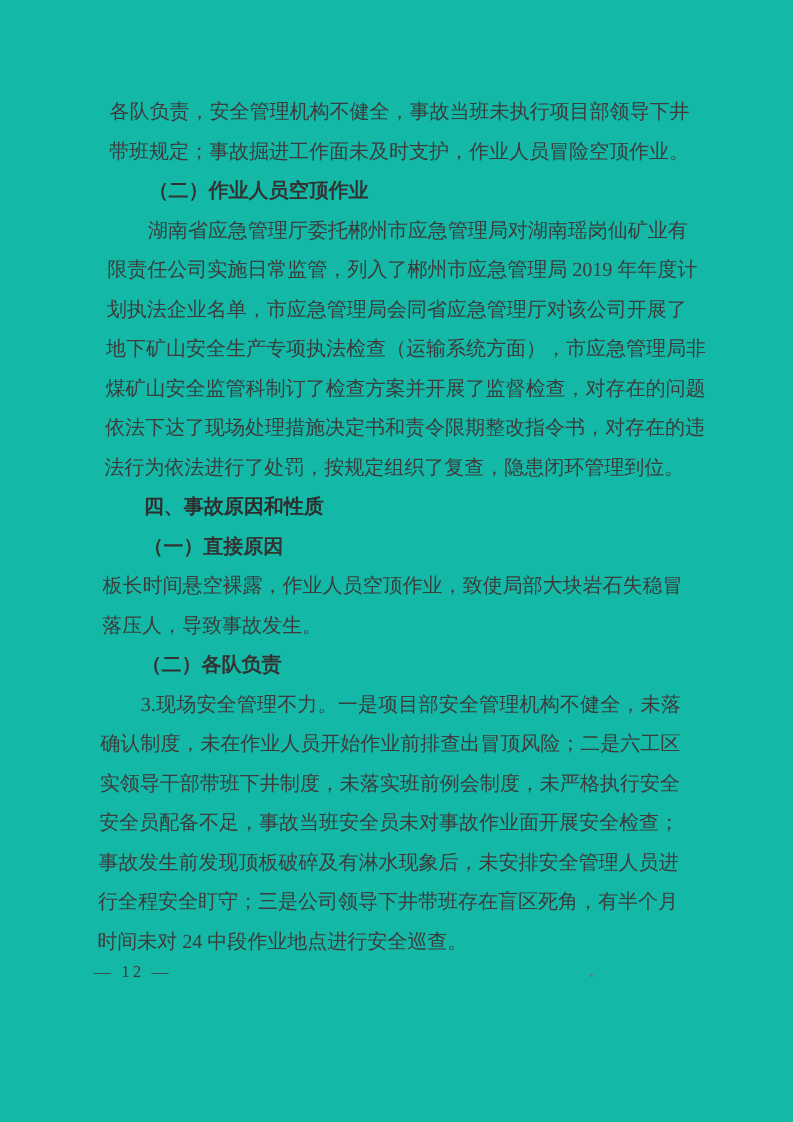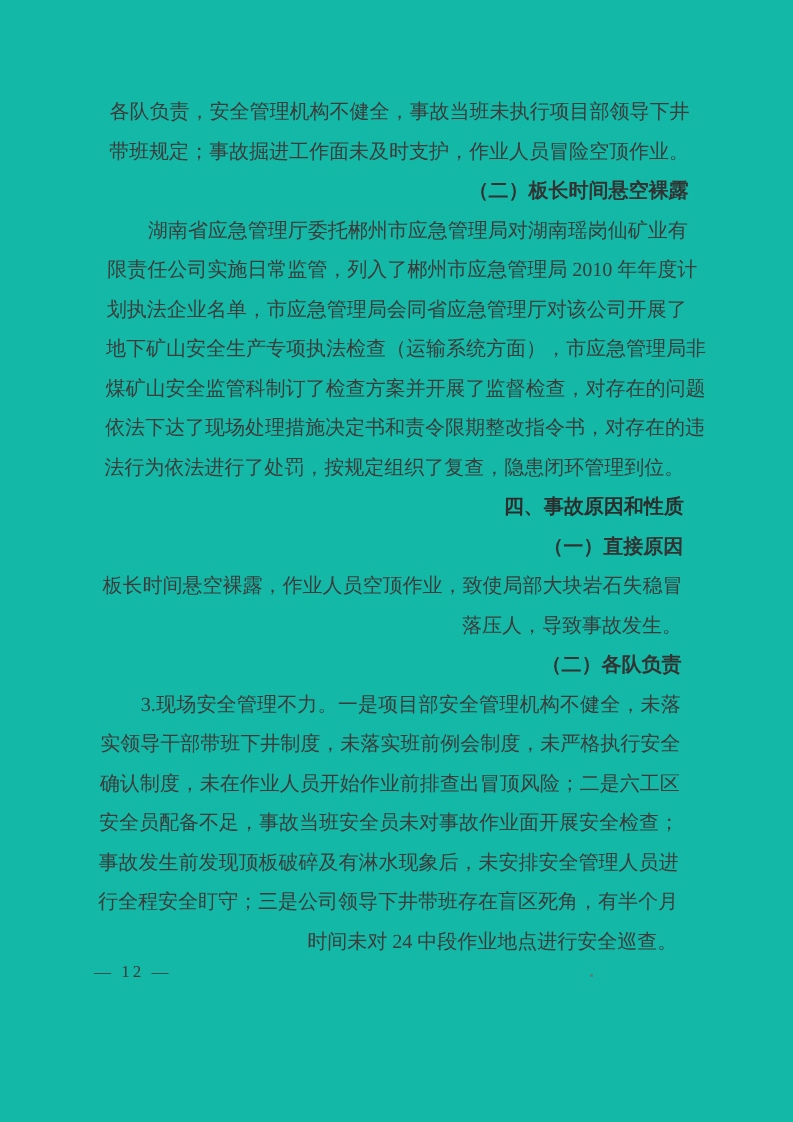--- a/index.html
+++ b/index.html
@@ -23,21 +23,20 @@
     transform: skewX(-0.85deg);
     transform-origin: 0 0;
   }
   .line {
     height: 39.5px;
     line-height: 39.5px;
     font-size: 20px;
     color: #3c3c3c;
     white-space: nowrap;
     letter-spacing: 0;
-    text-align: right;
   }
   .line.fill {
     text-align: justify;
     text-align-last: justify;
     text-justify: inter-character;
   }
   .line.indent {
     text-indent: 40px;
   }
   .line.h1 {
@@ -69,36 +68,36 @@
   }
   .speck-1 { left: 590px; top: 974px; }
 </style>
 </head>
 <body>
 
 <div class="page">
   <div class="text-block" id="text-block">
       <div class="line body fill">各队负责，安全管理机构不健全，事故当班未执行项目部领导下井</div>
       <div class="line body">带班规定；事故掘进工作面未及时支护，作业人员冒险空顶作业。</div>
-      <div class="line h2 indent">（二）板长时间悬空裸露</div>
+      <div class="line h2 indent">（二）作业人员空顶作业</div>
       <div class="line body indent fill">湖南省应急管理厅委托郴州市应急管理局对湖南瑶岗仙矿业有</div>
-      <div class="line body fill">限责任公司实施日常监管，列入了郴州市应急管理局 2010 年年度计</div>
+      <div class="line body fill">限责任公司实施日常监管，列入了郴州市应急管理局 2019 年年度计</div>
       <div class="line body fill">划执法企业名单，市应急管理局会同省应急管理厅对该公司开展了</div>
       <div class="line body fill">地下矿山安全生产专项执法检查（运输系统方面），市应急管理局非</div>
       <div class="line body fill">煤矿山安全监管科制订了检查方案并开展了监督检查，对存在的问题</div>
       <div class="line body fill">依法下达了现场处理措施决定书和责令限期整改指令书，对存在的违</div>
       <div class="line body">法行为依法进行了处罚，按规定组织了复查，隐患闭环管理到位。</div>
       <div class="line h1 indent">四、事故原因和性质</div>
       <div class="line h2 indent">（一）直接原因</div>
       <div class="line body fill">板长时间悬空裸露，作业人员空顶作业，致使局部大块岩石失稳冒</div>
       <div class="line body">落压人，导致事故发生。</div>
       <div class="line h2 indent">（二）各队负责</div>
       <div class="line body indent fill">3.现场安全管理不力。一是项目部安全管理机构不健全，未落</div>
+      <div class="line body fill">确认制度，未在作业人员开始作业前排查出冒顶风险；二是六工区</div>
       <div class="line body fill">实领导干部带班下井制度，未落实班前例会制度，未严格执行安全</div>
-      <div class="line body fill">确认制度，未在作业人员开始作业前排查出冒顶风险；二是六工区</div>
       <div class="line body fill">安全员配备不足，事故当班安全员未对事故作业面开展安全检查；</div>
       <div class="line body fill">事故发生前发现顶板破碎及有淋水现象后，未安排安全管理人员进</div>
       <div class="line body fill">行全程安全盯守；三是公司领导下井带班存在盲区死角，有半个月</div>
       <div class="line body">时间未对 24 中段作业地点进行安全巡查。</div>
     </div>
   <div class="footer-page-number">— 12 —</div>
   <div class="speck speck-1"></div>
 </div>
 
 </body></html>

